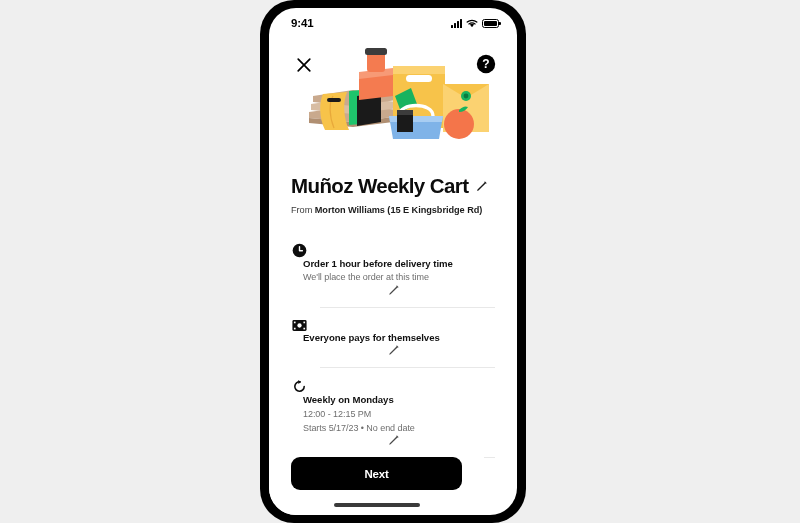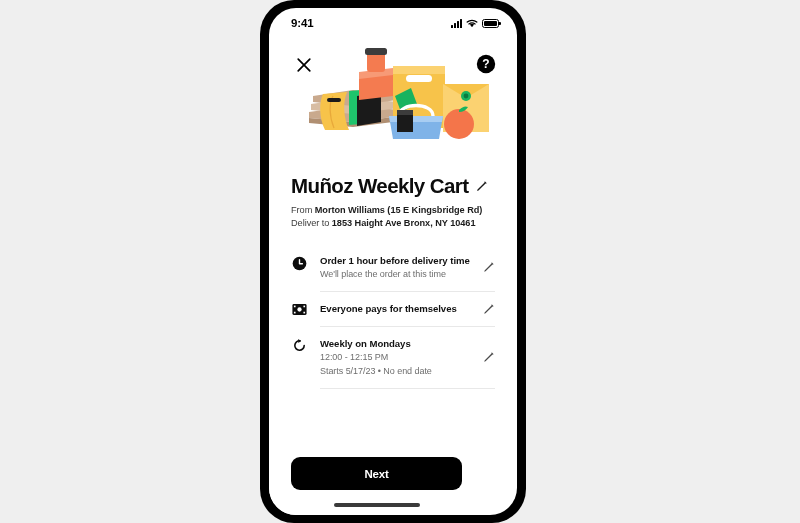--- a/index.html
+++ b/index.html
@@ -105,20 +105,21 @@
   }
   .sub-line .bold { font-weight: bold; color: #1c1c1c; }
   #sub-block { margin-top: 6px; }
 
   
   #rows { margin-top: 14px; }
   .row {
     display: flex; align-items: flex-start;
     padding: 11px 0 10px 0;
     position: relative;
+    flex-direction: column;
   }
   .row-icon {
     width: 17px; flex: none; display: flex;
     align-items: center; justify-content: center;
     padding-top: 1px;
   }
   .row-body { flex: 1; padding-left: 12px; padding-right: 8px; }
   .row-title {
     font-size: 9.6px; font-weight: bold; color: #111;
     letter-spacing: -0.05px; line-height: 1.3;
@@ -260,23 +261,20 @@
           <svg id="title-edit-icon" viewBox="0 0 16 16">
             <path d="M2.6 13.4 L4.3 12.9 L13.0 4.2 L11.8 3.0 L3.1 11.7 Z" fill="#1a1a1a"></path>
             <path d="M12.2 2.6 L13.4 3.8" stroke="#1a1a1a" stroke-width="1.6" stroke-linecap="round"></path>
           </svg>
         </div>
 
         <div id="sub-block">
           <div class="sub-line">
             <span>From </span><span class="bold">Morton Williams (15 E Kingsbridge Rd)</span>
           </div>
-          <div class="sub-line">
-            <span>Deliver to </span><span class="bold">1853 Haight Ave Bronx, NY 10461</span>
-          </div>
         </div>
 
         <div id="rows">
 
           <div class="row">
             <div class="row-icon">
               <svg width="15" height="15" viewBox="0 0 16 16">
                 <circle cx="8" cy="8" r="7.3" fill="#0d0d0d"></circle>
                 <path d="M8 3.9 L8 8.3 L11.1 8.3" stroke="#fff" stroke-width="1.5" fill="none" stroke-linecap="round" stroke-linejoin="round"></path>
               </svg>

